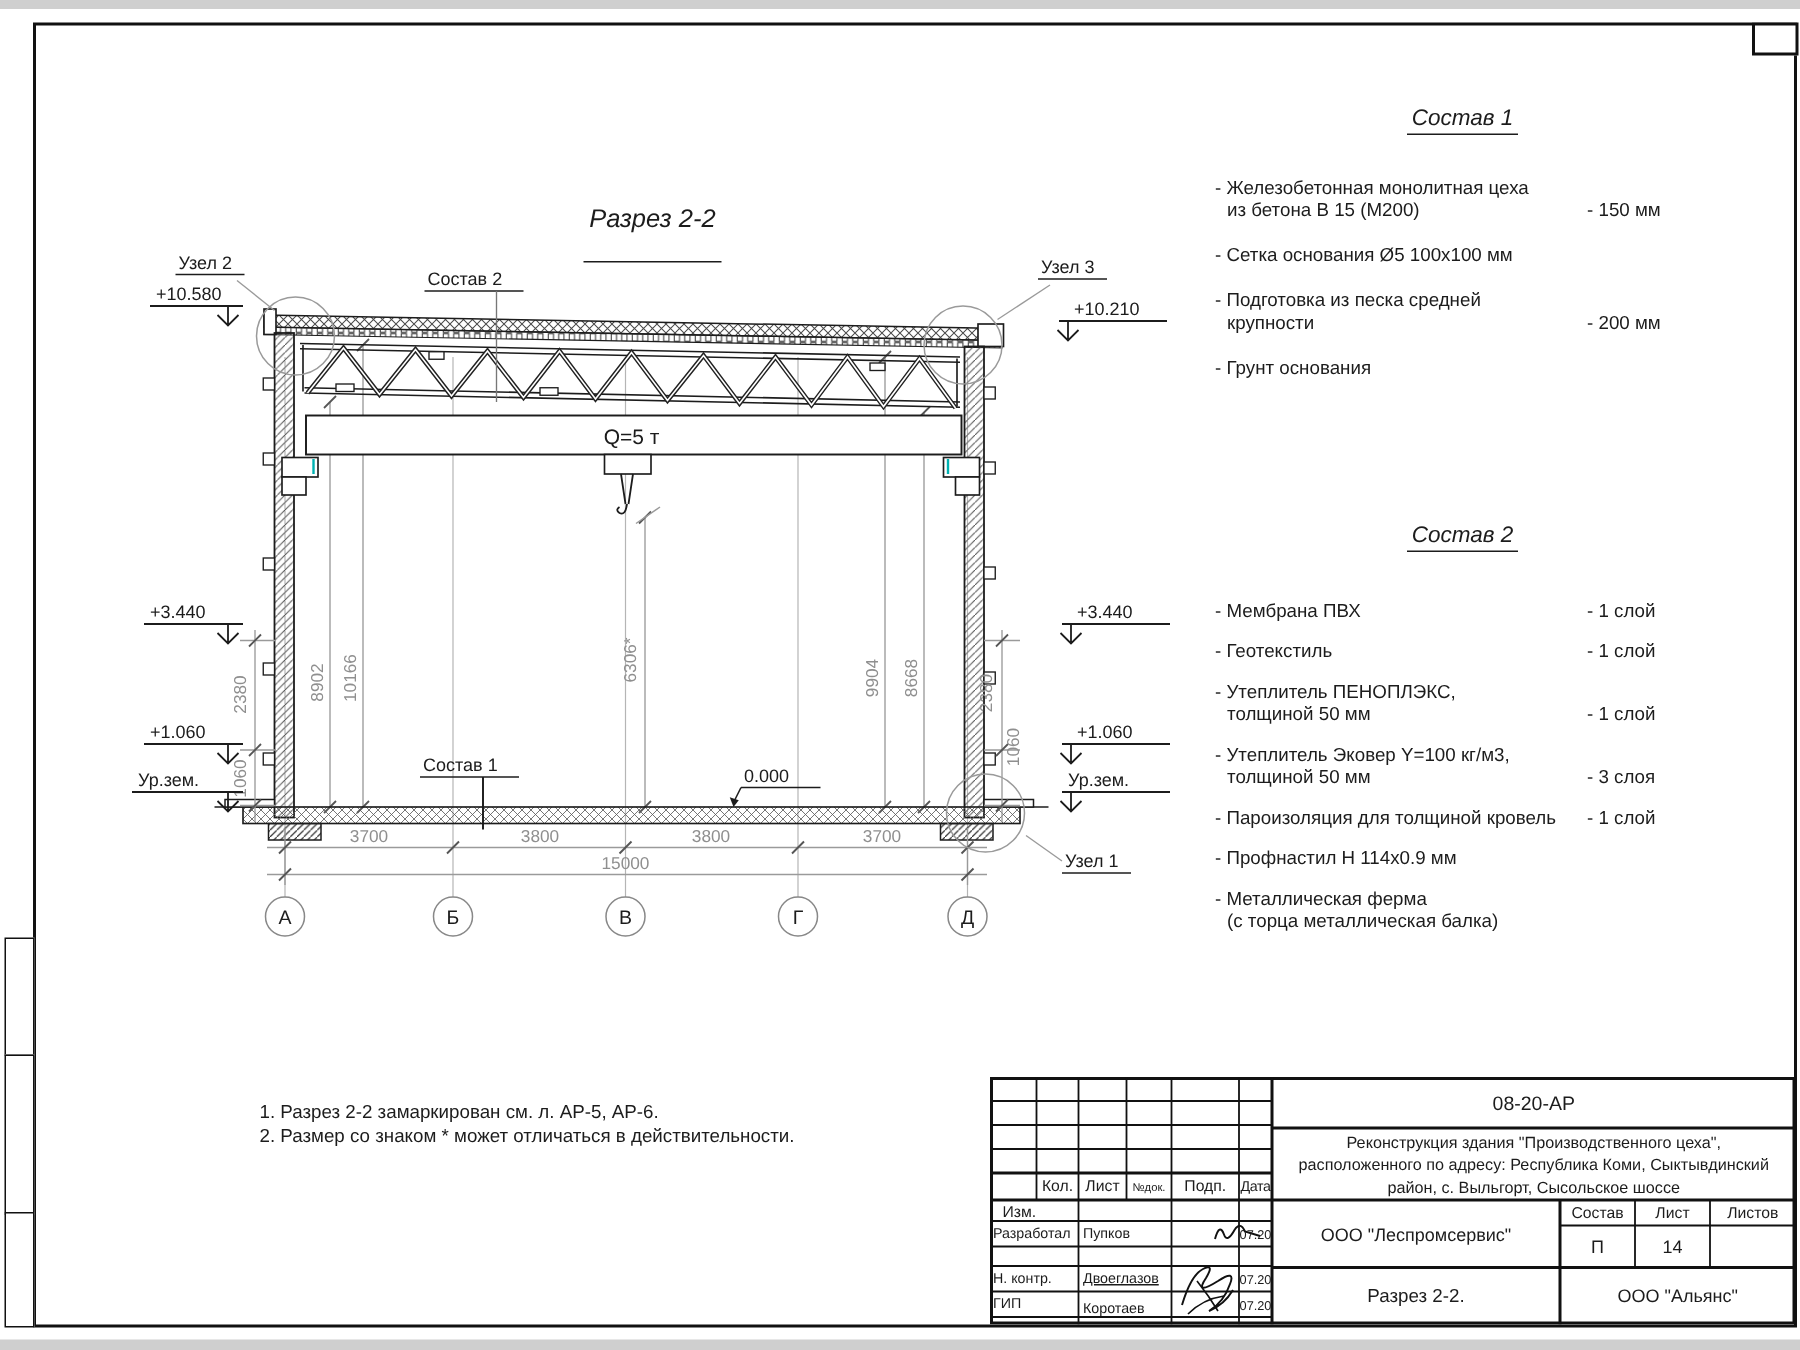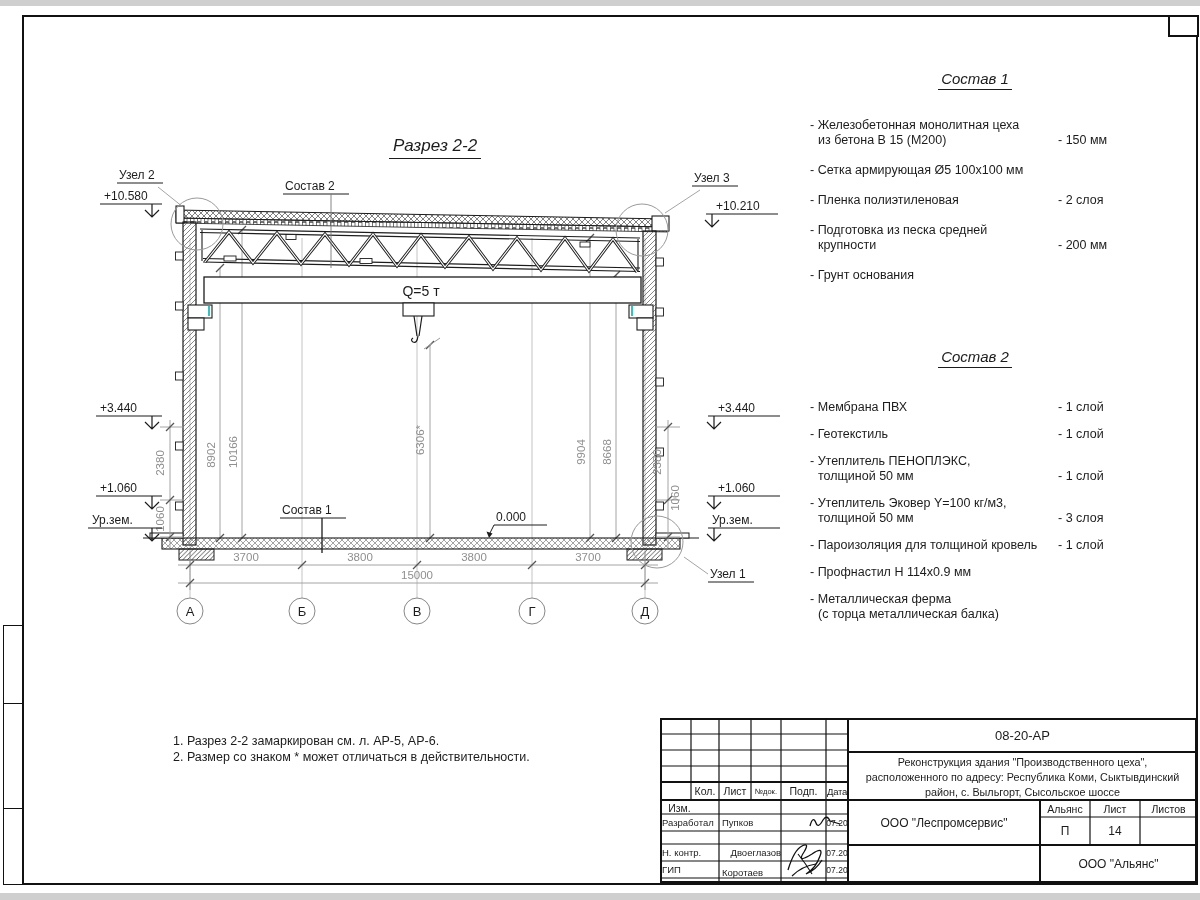--- a/index.html
+++ b/index.html
@@ -9,21 +9,21 @@
   }
   .edge{position:absolute;background:#cfcfcf;}
   .sheet-frame{position:absolute;left:22px;top:15px;width:1176px;height:870px;
     border:2px solid #111;box-sizing:border-box;background:#fff;}
   .corner-box{position:absolute;left:1168px;top:15px;width:31px;height:22px;
     border:2px solid #111;box-sizing:border-box;background:#fff;}
   .margin-cell{position:absolute;left:3px;width:20px;border:1.5px solid #111;
     box-sizing:border-box;background:#fff;}
   .dwg-title{position:absolute;left:360px;top:136px;width:150px;text-align:center;}
   .dwg-title span{display:inline-block;font-size:17px;font-style:italic;
-    border-bottom:1.2px solid #1c1c1c;padding:0 4px 2px 4px;}
+    border-bottom:1.2px solid #1c1c1c;padding:0 4px 18px 4px;}
   .sx{position:absolute;width:380px;}
   .sx-title{text-align:center;margin-bottom:0;}
   .sx-title span{display:inline-block;font-size:15px;font-style:italic;
     border-bottom:1.2px solid #1c1c1c;padding:0 3px 2px 3px;}
   .sx-items{position:absolute;left:0;width:380px;}
   .sx-item{display:grid;grid-template-columns:248px auto;font-size:12.5px;line-height:15px;}
   .sx-item .val{align-self:end;white-space:nowrap;}
   .s1 .sx-item{margin-bottom:15px;}
   .s2 .sx-item{margin-bottom:12px;}
   .notes{position:absolute;left:173px;top:733px;font-size:12.5px;line-height:16px;}
@@ -310,29 +310,23 @@
   <div class="sx-items" style="top:48px;">
     <div class="sx-item">
       <div>
           <div>- Железобетонная  монолитная цеха</div>
           <div style="padding-left:8px;">из бетона В 15 (М200)</div>
         </div>
       <div class="val">- 150 мм</div>
     </div>
     <div class="sx-item">
       <div>
-          <div>- Сетка армирующая Ø5 100x100 мм</div>
+          <div>- Сетка основания Ø5 100x100 мм</div>
         </div>
       <div class="val"></div>
-    </div>
-    <div class="sx-item">
-      <div>
-          <div>- Пленка полиэтиленовая</div>
-        </div>
-      <div class="val">-  2 слоя</div>
     </div>
     <div class="sx-item">
       <div>
           <div>- Подготовка из песка средней</div>
           <div style="padding-left:8px;">крупности</div>
         </div>
       <div class="val">- 200 мм</div>
     </div>
     <div class="sx-item">
       <div>
@@ -459,37 +453,40 @@
   <div class="cell" style="left:190px;top:51px;width:345px;height:15px;font-size:10.8px;white-space:nowrap;">
     <span>расположенного по адресу: Республика Коми, Сыктывдинский</span>
   </div>
   <div class="cell" style="left:190px;top:66px;width:345px;height:15px;font-size:10.8px;">
     <span>район, с. Выльгорт, Сысольское шоссе</span>
   </div>
   <div class="cell" style="left:188px;top:82px;width:192px;height:45px;font-size:12px;">
     <span>ООО "Леспромсервис"</span>
   </div>
   <div class="cell" style="left:380px;top:82px;width:50px;height:17px;font-size:10.5px;">
-    <span>Альянс</span>
+    <span>Состав</span>
   </div>
   <div class="cell" style="left:430px;top:82px;width:50px;height:17px;font-size:10.5px;">
     <span>Лист</span>
   </div>
   <div class="cell" style="left:480px;top:82px;width:57px;height:17px;font-size:10.5px;">
     <span>Листов</span>
   </div>
   <div class="cell" style="left:380px;top:99px;width:50px;height:28px;font-size:12px;">
     <span>П</span>
   </div>
   <div class="cell" style="left:430px;top:99px;width:50px;height:28px;font-size:12px;">
     <span>14</span>
   </div>
   <div class="cell" style="left:480px;top:99px;width:57px;height:28px;font-size:12px;">
     <span></span>
   </div>
+  <div class="cell" style="left:188px;top:127px;width:192px;height:38px;font-size:12.5px;">
+    <span>Разрез 2-2.</span>
+  </div>
   <div class="cell" style="left:380px;top:127px;width:157px;height:38px;font-size:12px;">
     <span>ООО "Альянс"</span>
   </div>
 
   <div class="cell" style="left:0;top:81px;width:39px;height:18px;font-size:10.5px;">
     <span>Изм.</span>
   </div>
   <div class="cell" style="left:31px;top:64px;width:28px;height:18px;font-size:10.5px;">
     <span>Кол.</span>
   </div>
@@ -511,21 +508,21 @@
   </div>
   <div class="cell" style="left:62px;top:96px;width:59px;height:17px;font-size:9.5px;justify-content:flex-start;">
     <span>Пупков</span>
   </div>
   <div class="cell" style="left:166px;top:96px;width:22px;height:17px;font-size:8.5px;">
     <span>07.20</span>
   </div>
   <div class="cell" style="left:2px;top:126px;width:57px;height:17px;font-size:9.5px;justify-content:flex-start;">
     <span>Н. контр.</span>
   </div>
-  <div class="cell" style="left:62px;top:126px;width:59px;height:17px;font-size:9.5px;justify-content:flex-end;">
+  <div class="cell" style="left:62px;top:126px;width:59px;height:17px;font-size:9.5px;justify-content:flex-start;text-decoration:underline;">
     <span>Двоеглазов</span>
   </div>
   <div class="cell" style="left:166px;top:126px;width:22px;height:17px;font-size:8.5px;">
     <span>07.20</span>
   </div>
   <div class="cell" style="left:2px;top:143px;width:57px;height:17px;font-size:9.5px;justify-content:flex-start;">
     <span>ГИП</span>
   </div>
   <div class="cell" style="left:62px;top:143px;width:59px;height:17px;font-size:9.5px;justify-content:flex-start;align-items:flex-end;">
     <span>Коротаев</span>

